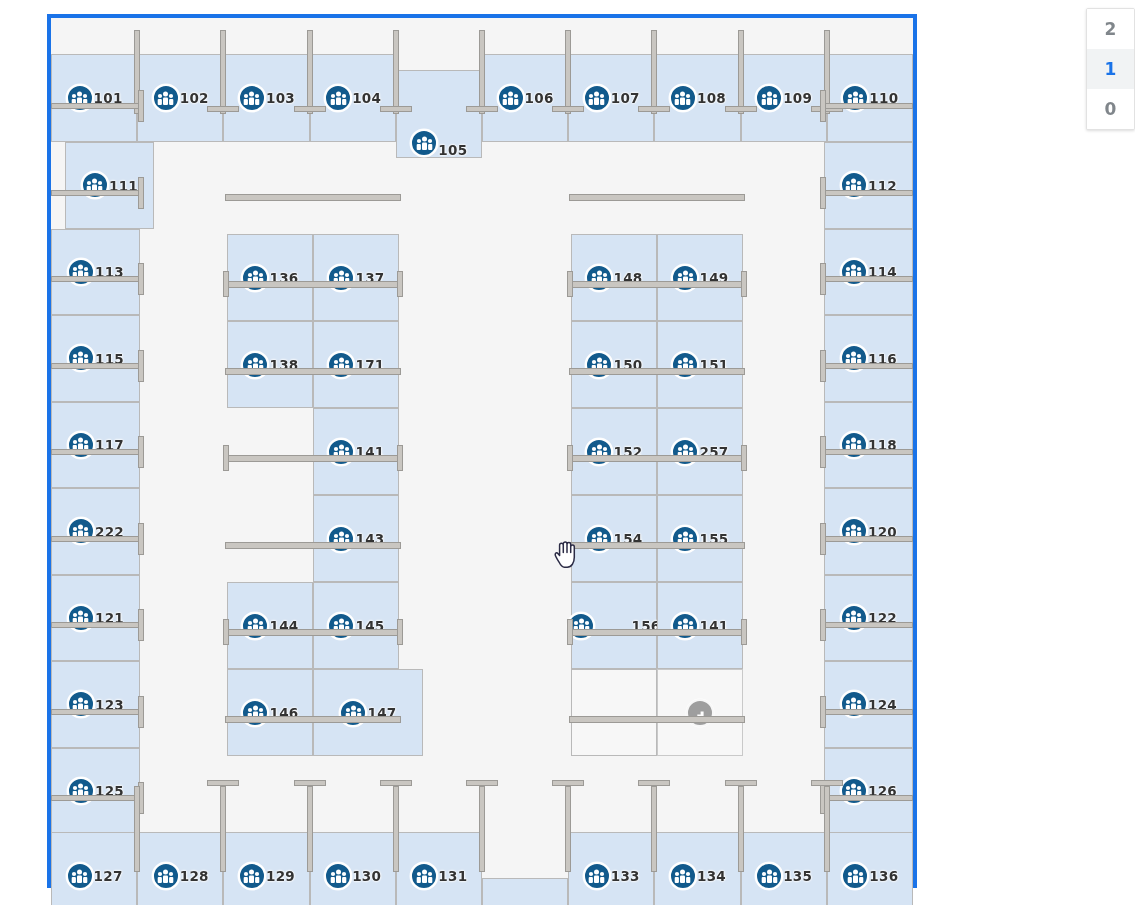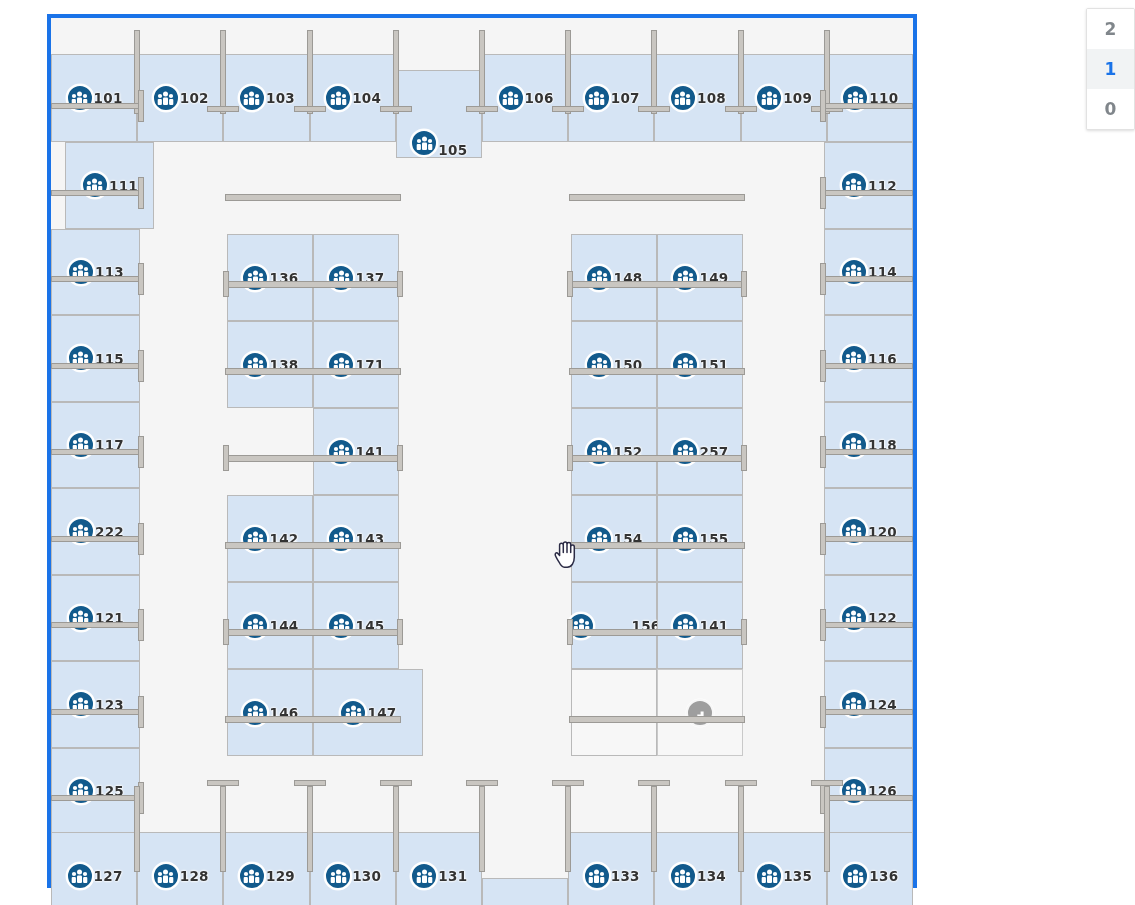--- a/index.html
+++ b/index.html
@@ -733,33 +733,20 @@
             <circle cx="8.5" cy="3.1" r="2.5" fill="#ffffff"></circle>
             <circle cx="3.0" cy="5.0" r="2.1" fill="#ffffff"></circle>
             <circle cx="14.0" cy="5.0" r="2.1" fill="#ffffff"></circle>
             <rect x="6.0" y="6.4" width="5.0" height="7.6" rx="1.1" fill="#ffffff"></rect>
             <rect x="0.7" y="8.0" width="4.2" height="6.0" rx="1.0" fill="#ffffff"></rect>
             <rect x="12.1" y="8.0" width="4.2" height="6.0" rx="1.0" fill="#ffffff"></rect>
           </svg>
         </div>
         <div class="room-label">141</div>
       </div>
-      <div class="room" style="left: 176px; top: 441px; width: 86px; height: 87px;">
-        <div class="room-badge">
-          <svg width="17" height="15" viewBox="0 0 17 15">
-            <circle cx="8.5" cy="3.1" r="2.5" fill="#ffffff"></circle>
-            <circle cx="3.0" cy="5.0" r="2.1" fill="#ffffff"></circle>
-            <circle cx="14.0" cy="5.0" r="2.1" fill="#ffffff"></circle>
-            <rect x="6.0" y="6.4" width="5.0" height="7.6" rx="1.1" fill="#ffffff"></rect>
-            <rect x="0.7" y="8.0" width="4.2" height="6.0" rx="1.0" fill="#ffffff"></rect>
-            <rect x="12.1" y="8.0" width="4.2" height="6.0" rx="1.0" fill="#ffffff"></rect>
-          </svg>
-        </div>
-        <div class="room-label">142</div>
-      </div>
       <div class="room" style="left: 262px; top: 441px; width: 86px; height: 87px;">
         <div class="room-badge">
           <svg width="17" height="15" viewBox="0 0 17 15">
             <circle cx="8.5" cy="3.1" r="2.5" fill="#ffffff"></circle>
             <circle cx="3.0" cy="5.0" r="2.1" fill="#ffffff"></circle>
             <circle cx="14.0" cy="5.0" r="2.1" fill="#ffffff"></circle>
             <rect x="6.0" y="6.4" width="5.0" height="7.6" rx="1.1" fill="#ffffff"></rect>
             <rect x="0.7" y="8.0" width="4.2" height="6.0" rx="1.0" fill="#ffffff"></rect>
             <rect x="12.1" y="8.0" width="4.2" height="6.0" rx="1.0" fill="#ffffff"></rect>
           </svg>

